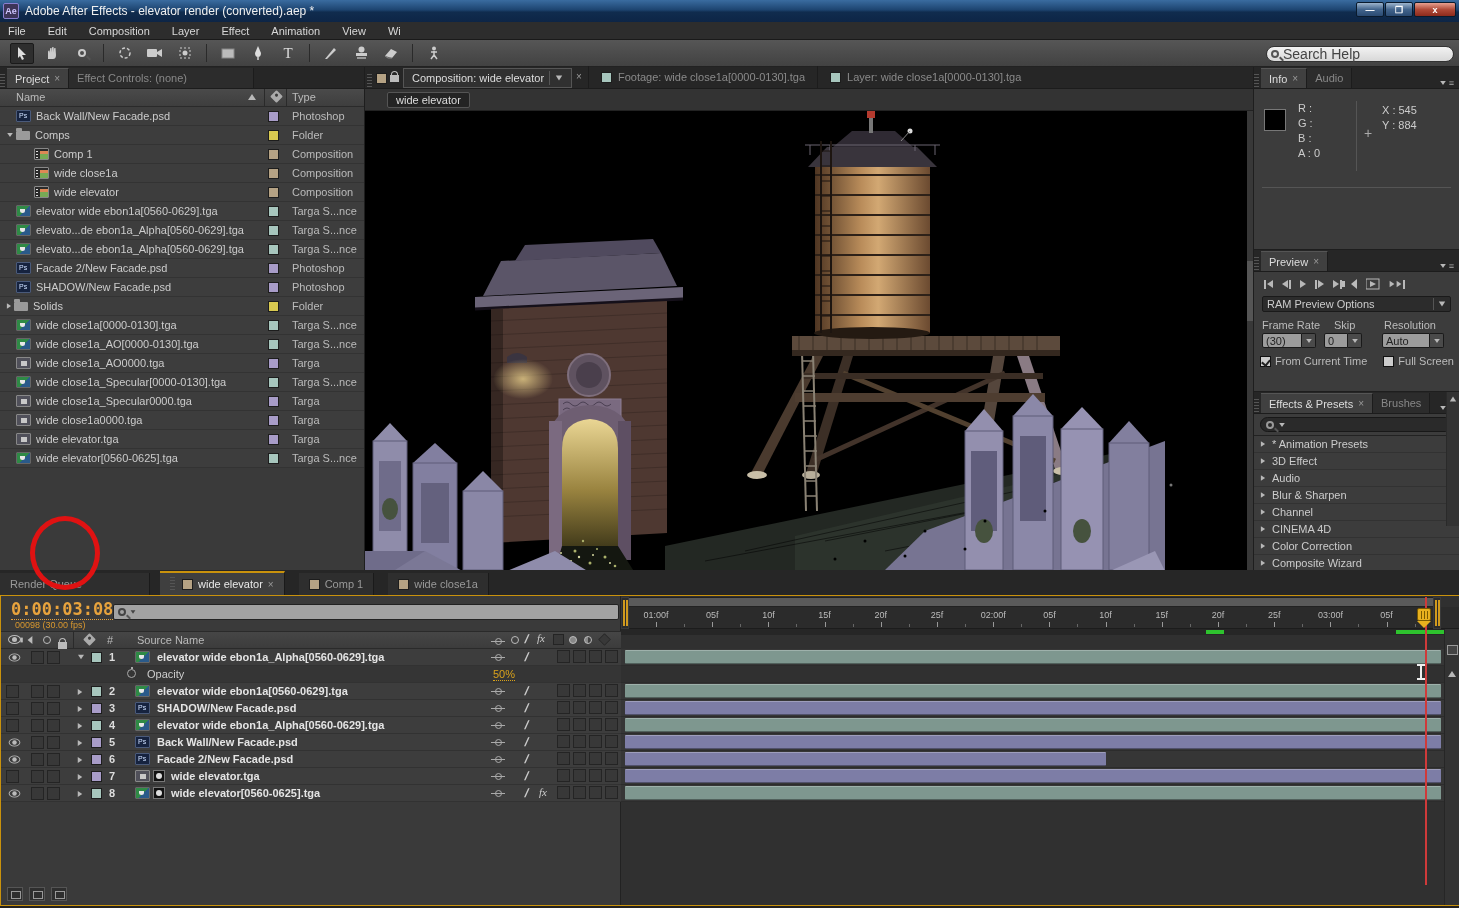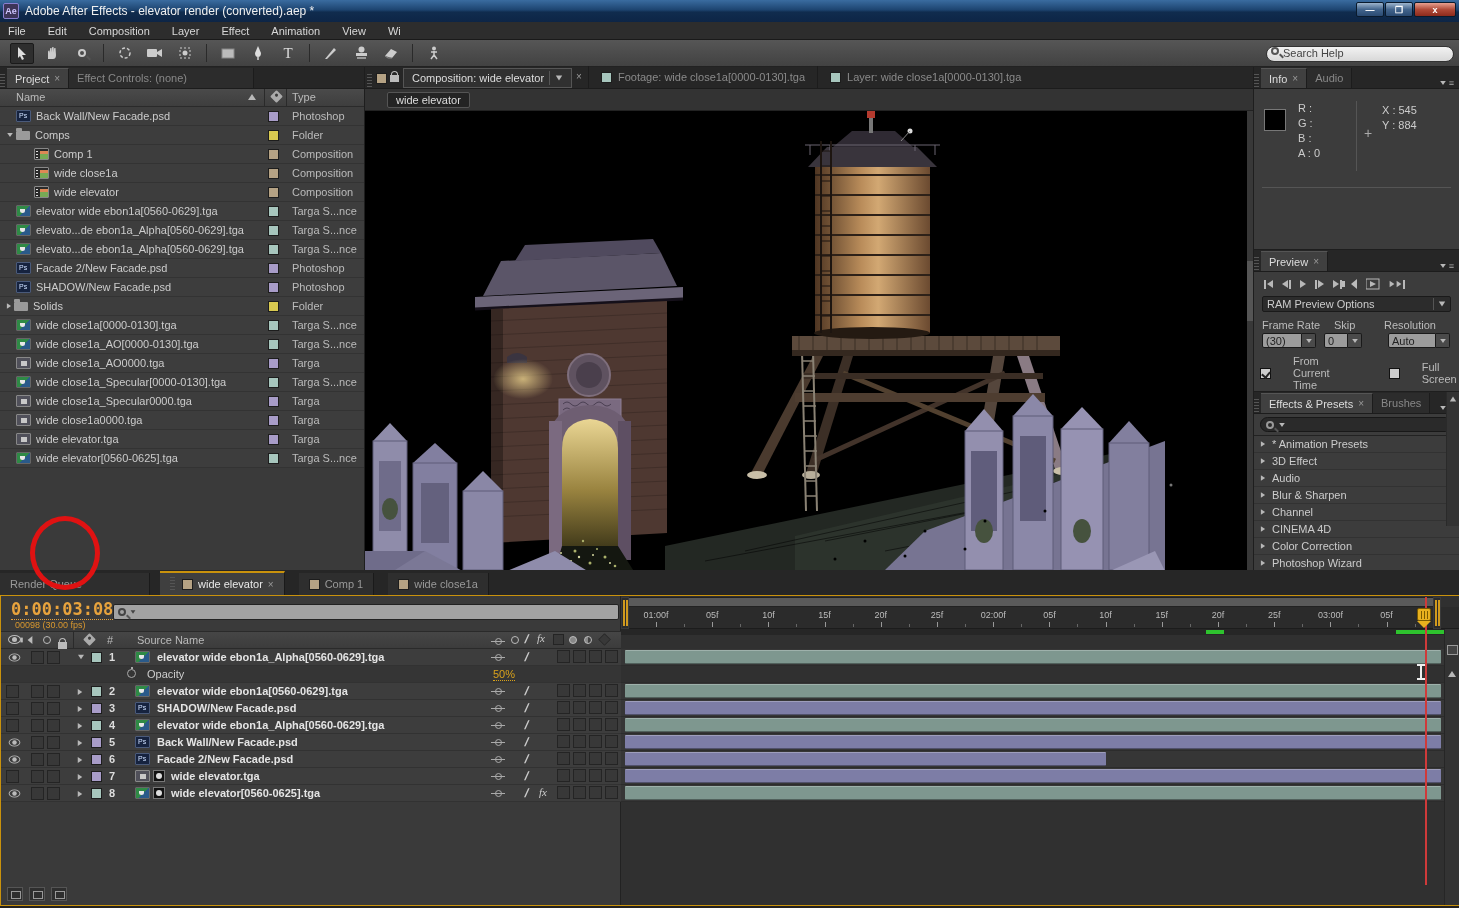--- a/index.html
+++ b/index.html
@@ -16,21 +16,21 @@
 
   
   #menubar{left:0;top:22px;width:1459px;height:18px;background:#2d2d2d;border-bottom:1px solid #1a1a1a;display:flex;align-items:center;gap:22px;padding-left:8px}
   .mi{color:#d8d8d8;font-size:11px}
 
   
   #toolbar{left:0;top:40px;width:1459px;height:27px;background:linear-gradient(#565656,#424242);border-bottom:1px solid #222;display:flex;align-items:center;gap:6px;padding-left:10px}
   .tool{width:24px;height:21px;display:flex;align-items:center;justify-content:center}
   .tool.active{background:#2e2e2e;border:1px solid #1a1a1a;border-radius:2px}
   .tsep{width:1px;height:18px;background:#2a2a2a;margin:0 3px}
-  #search-help{position:absolute;left:1266px;top:46px;width:188px;height:16px;background:linear-gradient(#f2f2f2,#d8d8d8);border:1px solid #333;border-radius:8px;display:flex;align-items:flex-start;font-size:11px;color:#444;padding-left:4px;gap:4px}
+  #search-help{position:absolute;left:1266px;top:46px;width:188px;height:16px;background:linear-gradient(#f2f2f2,#d8d8d8);border:1px solid #333;border-radius:8px;display:flex;align-items:center;font-size:14px;color:#444;padding-left:4px;gap:4px}
 
   
   .mag{width:8px;height:8px;border:2px solid #555;border-radius:50%;position:relative;flex:none}
   .mag::after{content:"";position:absolute;left:6px;top:6px;width:5px;height:2px;background:#555;transform:rotate(45deg)}
   .tri{width:0;height:0;border-style:solid;display:inline-block}
   .tri-r{border-width:4px 0 4px 6px;border-color:transparent transparent transparent #b8b8b8}
   .tri-d{border-width:6px 4px 0 4px;border-color:#b8b8b8 transparent transparent transparent}
   .tri-u{border-width:0 4px 6px 4px;border-color:transparent transparent #b8b8b8 transparent}
   .tri-l{border-width:4px 6px 4px 0;border-color:transparent #b8b8b8 transparent transparent}
   .eye{width:13px;height:9px;border:1px solid #bbb;border-radius:50%;position:relative;display:inline-block}
@@ -792,26 +792,26 @@
   </div>
   <div style="display:flex;padding:2px 0 0 8px;align-items:center">
     <span class="pv-field" style="width:40px">(30)</span>
     <span class="dd-btn">
         <span class="tri tri-d" style="transform:scale(.7)"></span>
       </span>
     <span class="pv-field" style="width:24px;margin-left:8px">0</span>
     <span class="dd-btn">
         <span class="tri tri-d" style="transform:scale(.7)"></span>
       </span>
-    <span class="pv-field" style="width:48px;margin-left:26px">Auto</span>
+    <span class="pv-field" style="width:48px;margin-left:20px">Auto</span>
     <span class="dd-btn">
         <span class="tri tri-d" style="transform:scale(.7)"></span>
       </span>
   </div>
-  <div style="display:flex;padding:7px 0 0 6px;align-items:center;gap:22px">
+  <div style="display:flex;padding:7px 0 0 6px;align-items:center;gap:4px">
     <span class="cb on"></span>
     <span class="pv-label">From Current Time</span>
     <span class="cb" style="margin-left:12px"></span>
     <span class="pv-label">Full Screen</span>
   </div>
 </div>
 
 <div id="effects" class="rpanel abs">
   <div class="tabbar">
     <span class="grip"></span>
@@ -852,21 +852,21 @@
       <div class="fxrow">
         <span class="tri tri-r" style="transform:scale(.7)"></span>
         <span>CINEMA 4D</span>
       </div>
       <div class="fxrow">
         <span class="tri tri-r" style="transform:scale(.7)"></span>
         <span>Color Correction</span>
       </div>
       <div class="fxrow">
         <span class="tri tri-r" style="transform:scale(.7)"></span>
-        <span>Photoshop Wizard</span>
+        <span>Composite Wizard</span>
       </div>
     </div>
   <div id="fx-scroll">
       <span class="tri tri-u" style="transform:scale(.8)"></span>
     </div>
 </div>
 
 <div id="tl-tabs" class="abs">
   <div class="ttab" style="width:150px">
       <span>Render Queue</span>

